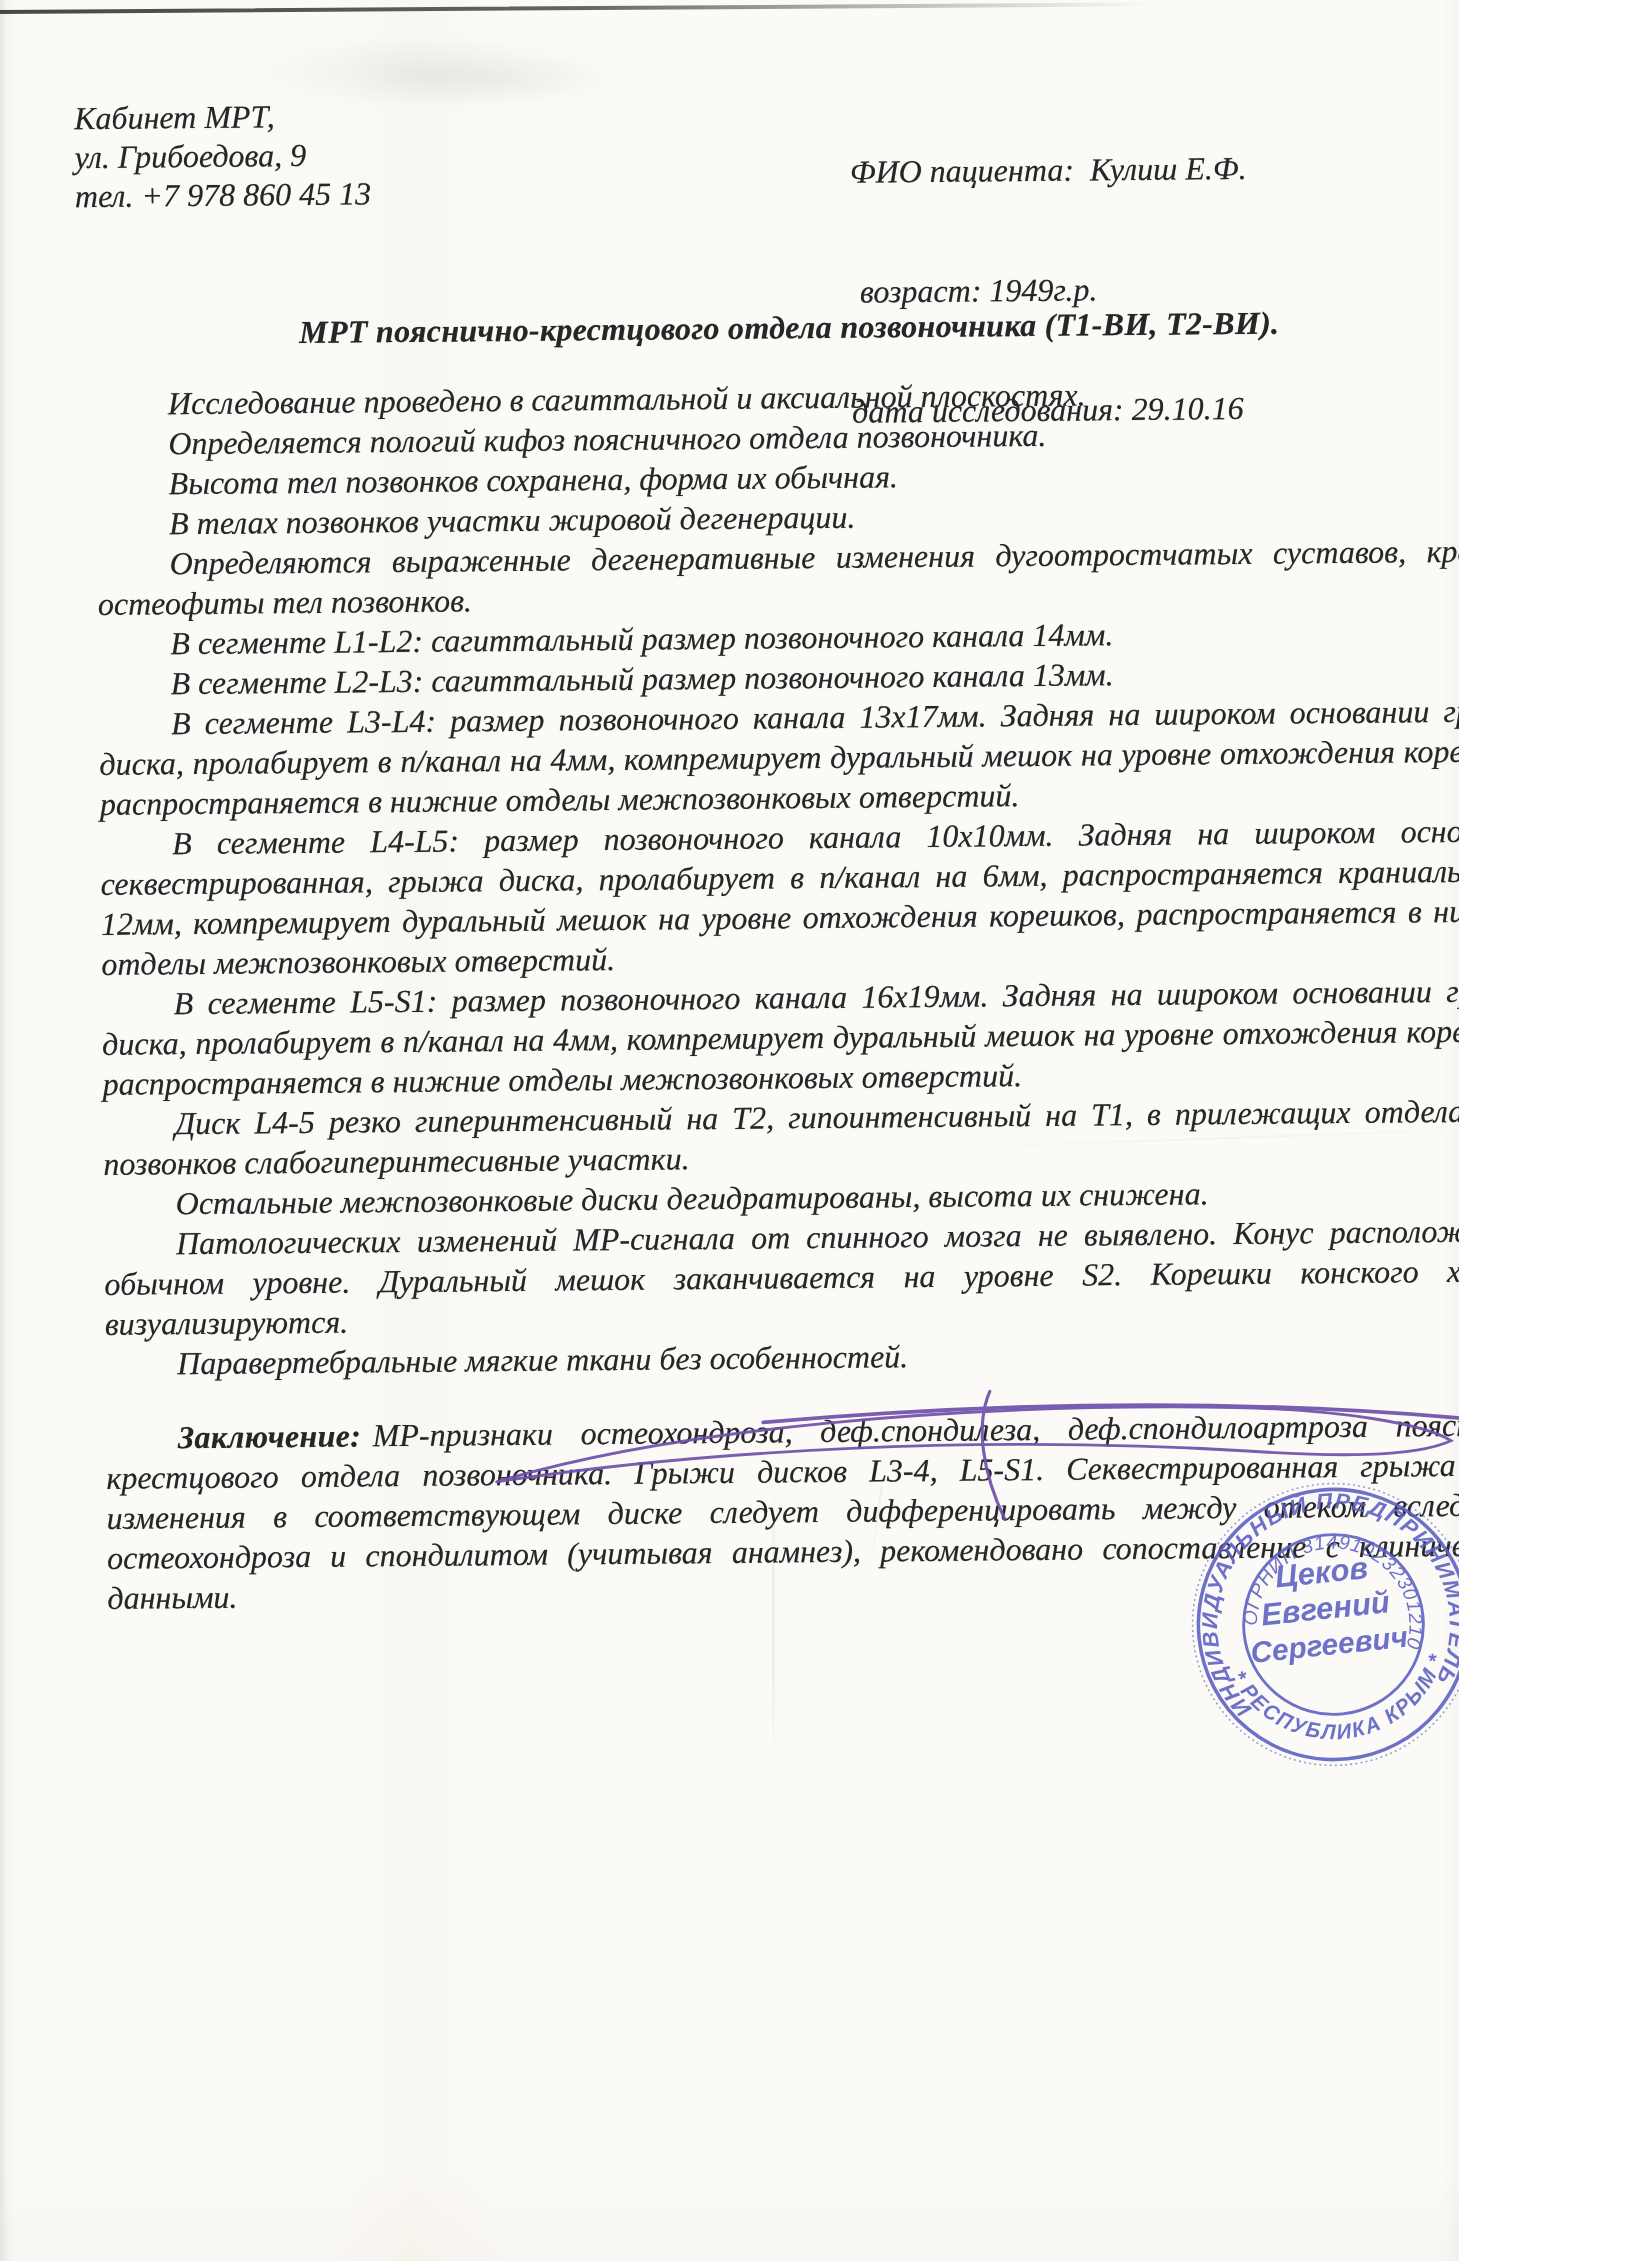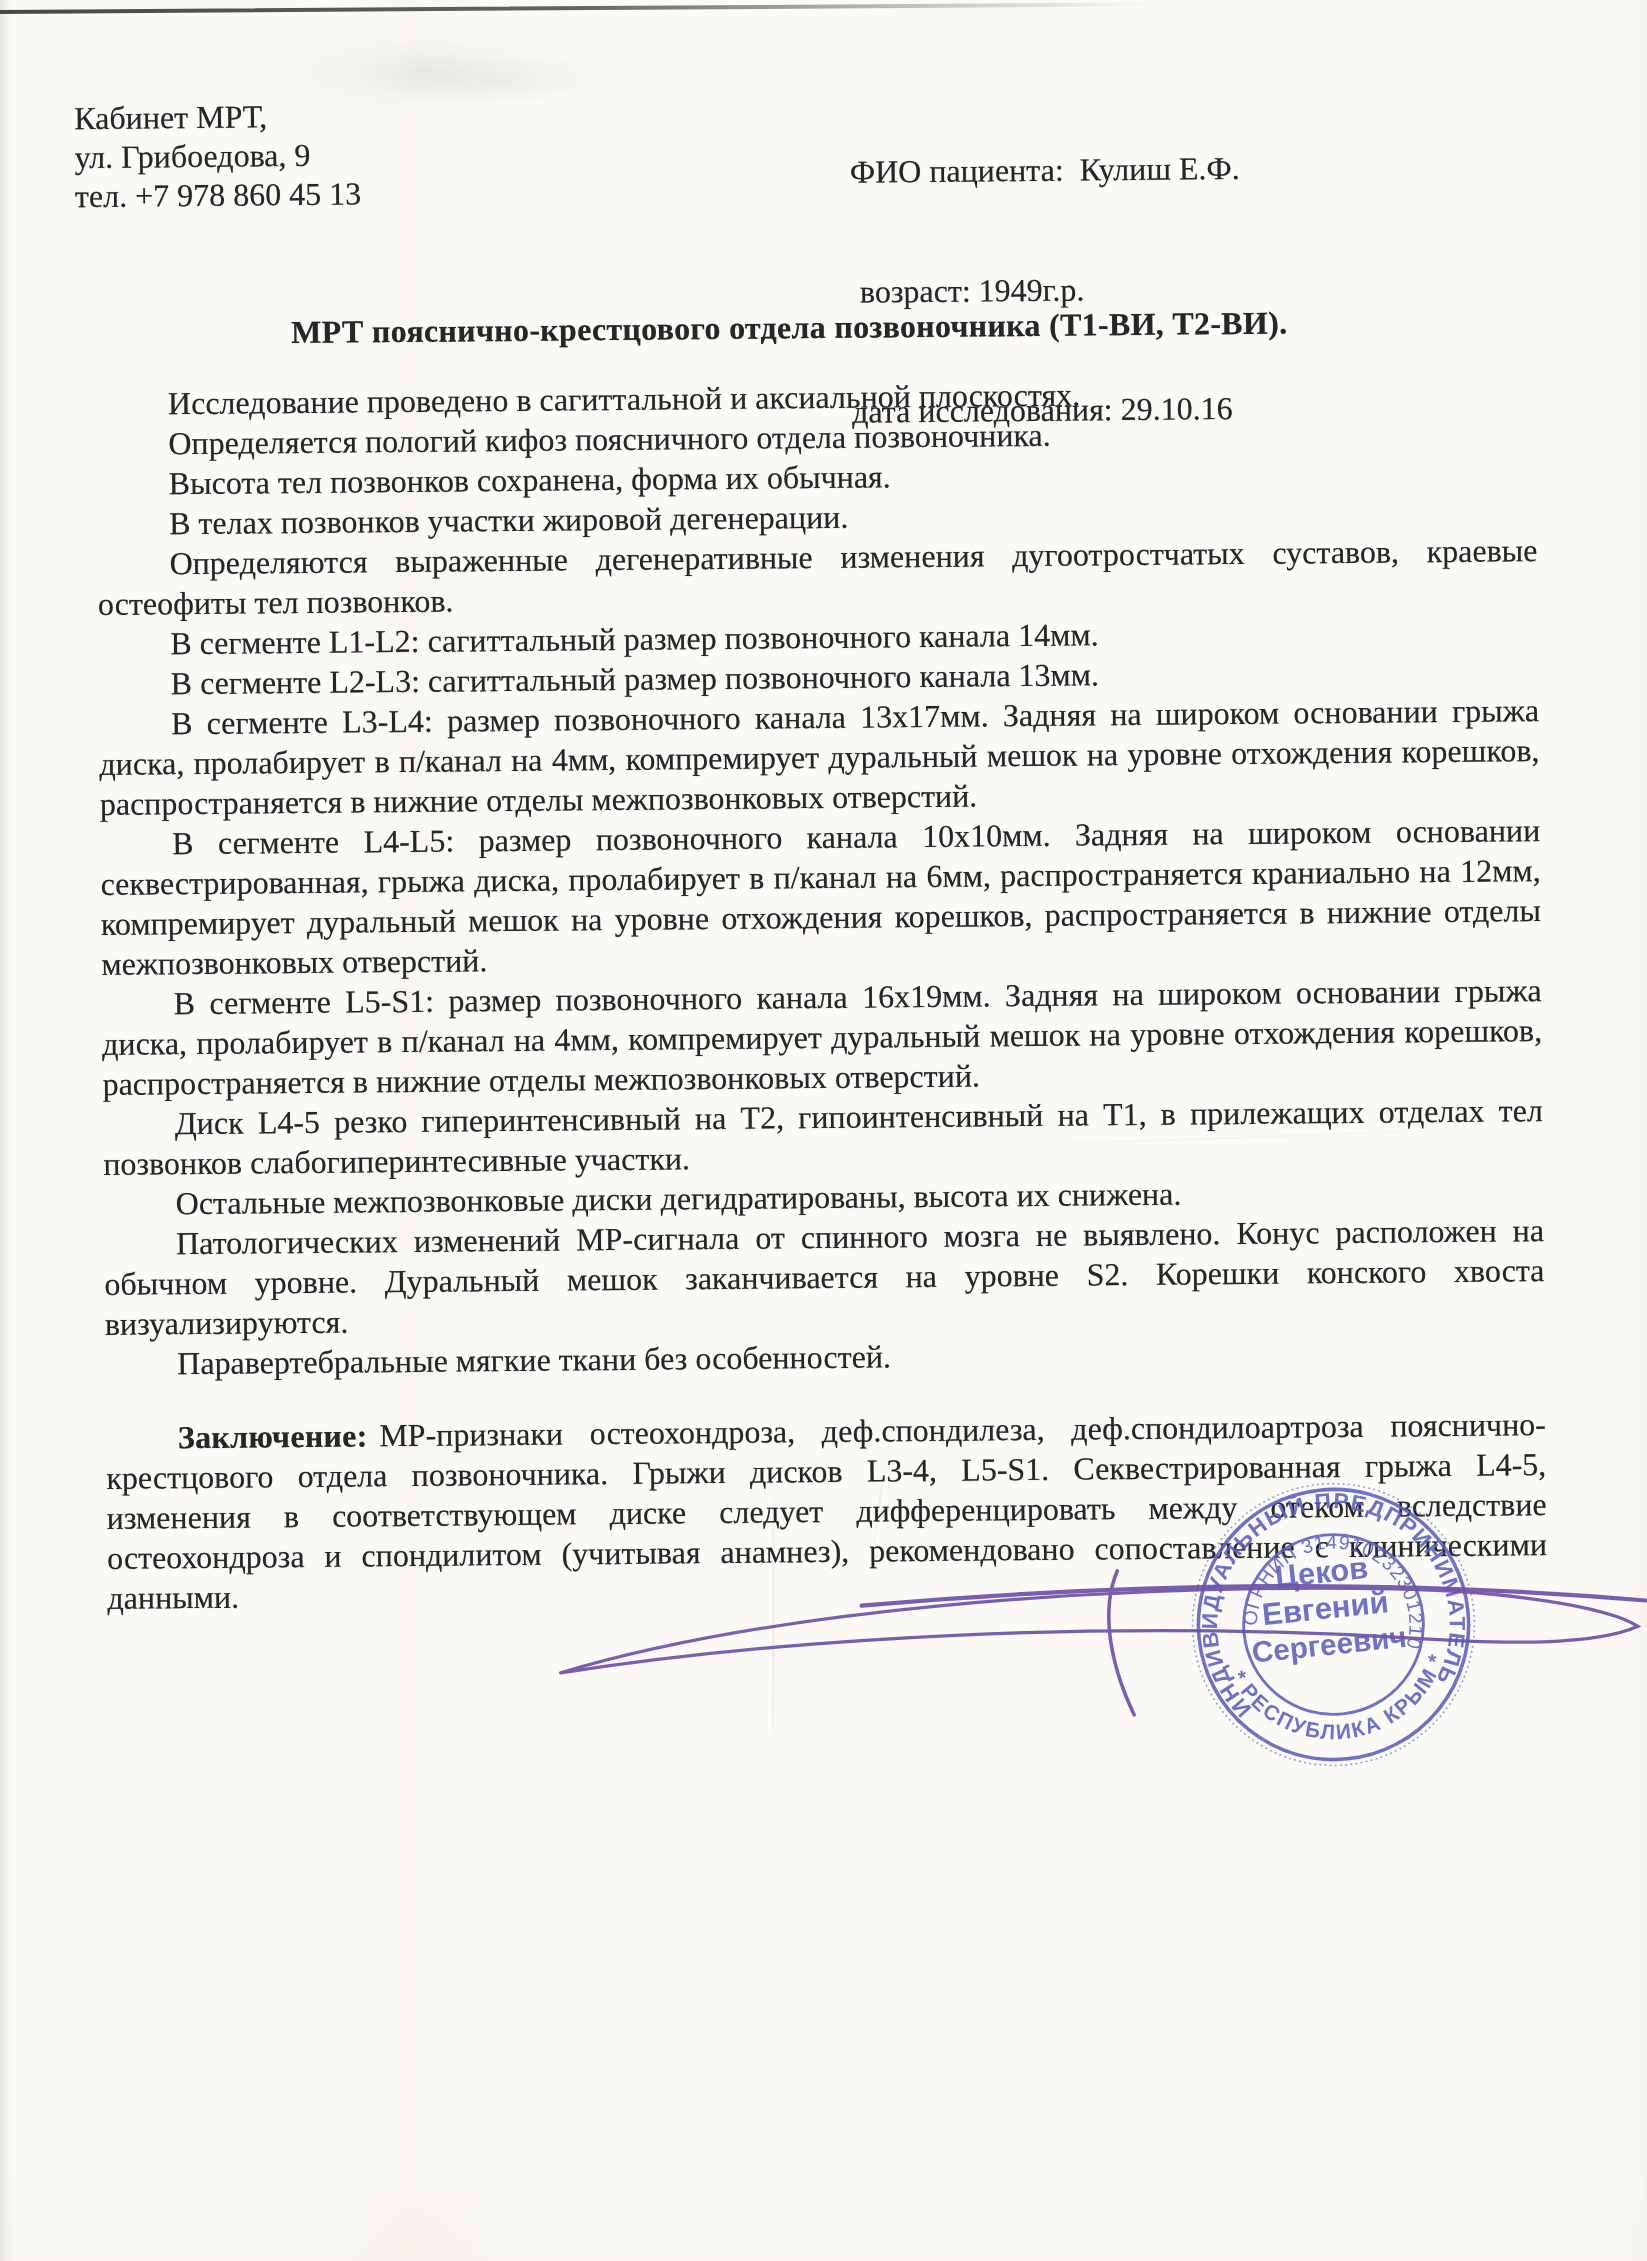--- a/index.html
+++ b/index.html
@@ -1,27 +1,28 @@
 <!DOCTYPE html>
 <html style="font-size:10.3px"><head>
 <meta charset="utf-8">
 <style>
   html, body { margin: 0; padding: 0; }
   body { width: 1647px; height: 2261px; background: #ffffff; }
 
   .scan {
-    position: relative; width: 1647px; height: 2261px; overflow: hidden;
+    position: relative; width: 1459px; height: 2261px; overflow: hidden;
     background:
       radial-gradient(ellipse 271px 58px at 426px 72px, rgba(140,140,132,0.13), transparent 65%),
       radial-gradient(ellipse 194px 39px at 504px 81px, rgba(150,150,142,0.07), transparent 70%),
       linear-gradient(90deg, rgba(120,120,114,0.16) 0px, rgba(120,120,114,0.05) 6.5px, rgba(120,120,114,0) 14px),
       linear-gradient(270deg, rgba(190,190,188,0.10) 0px, rgba(190,190,188,0) 17px),
       linear-gradient(90deg, transparent 336px, rgba(222,204,168,0.07) 413px, transparent 504px),
       linear-gradient(0deg, rgba(236,228,222,0.20) 0px, rgba(236,228,222,0) 90px),
       #fbfaf7;
+    font-style: italic;
   }
 
   
   .edge-top {
     position: absolute; left: -7.8px; top: 10.3px; width: 1163px; height: 3.9px;
     border-radius: 1.9px;
     background: linear-gradient(90deg, rgba(48,54,46,0.9), rgba(58,64,55,0.8) 50%, rgba(95,100,92,0.4) 78%, rgba(120,125,118,0) 100%);
     transform: rotate(-0.38deg); transform-origin: left center;
   }
   .crease-1 {

